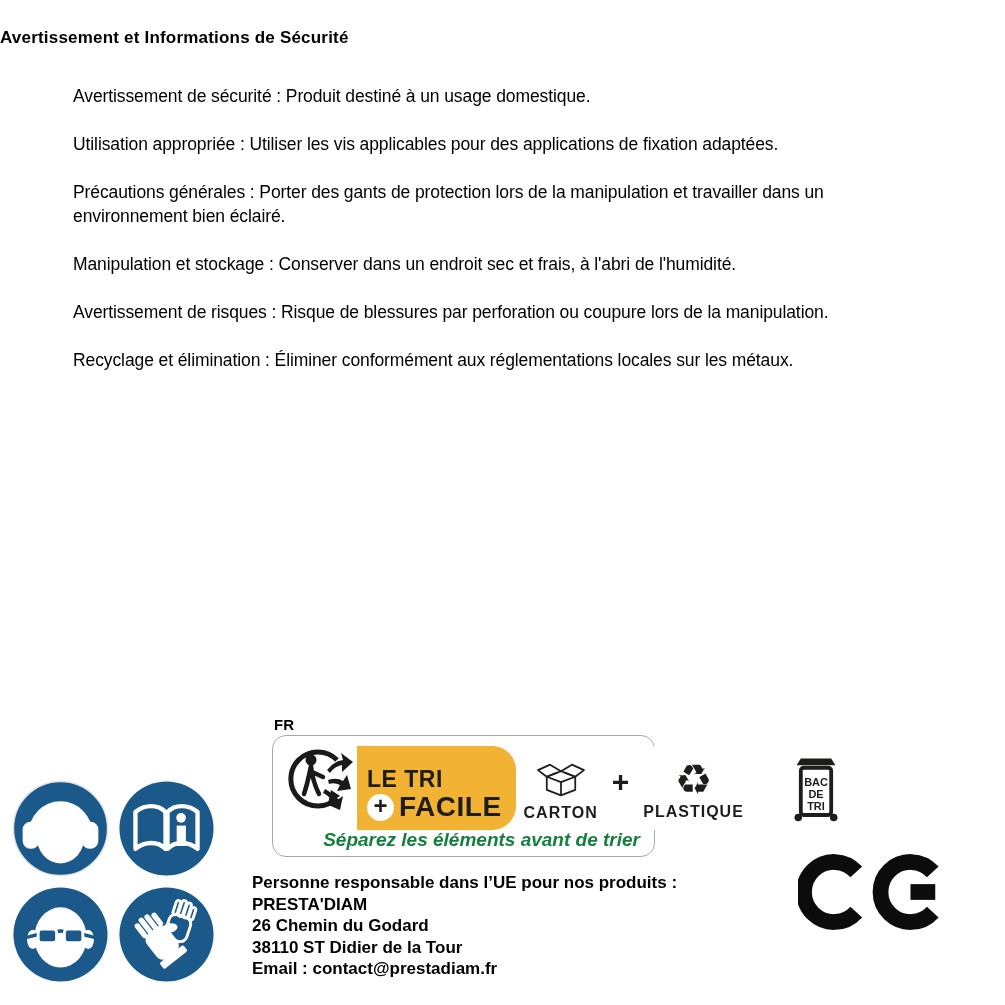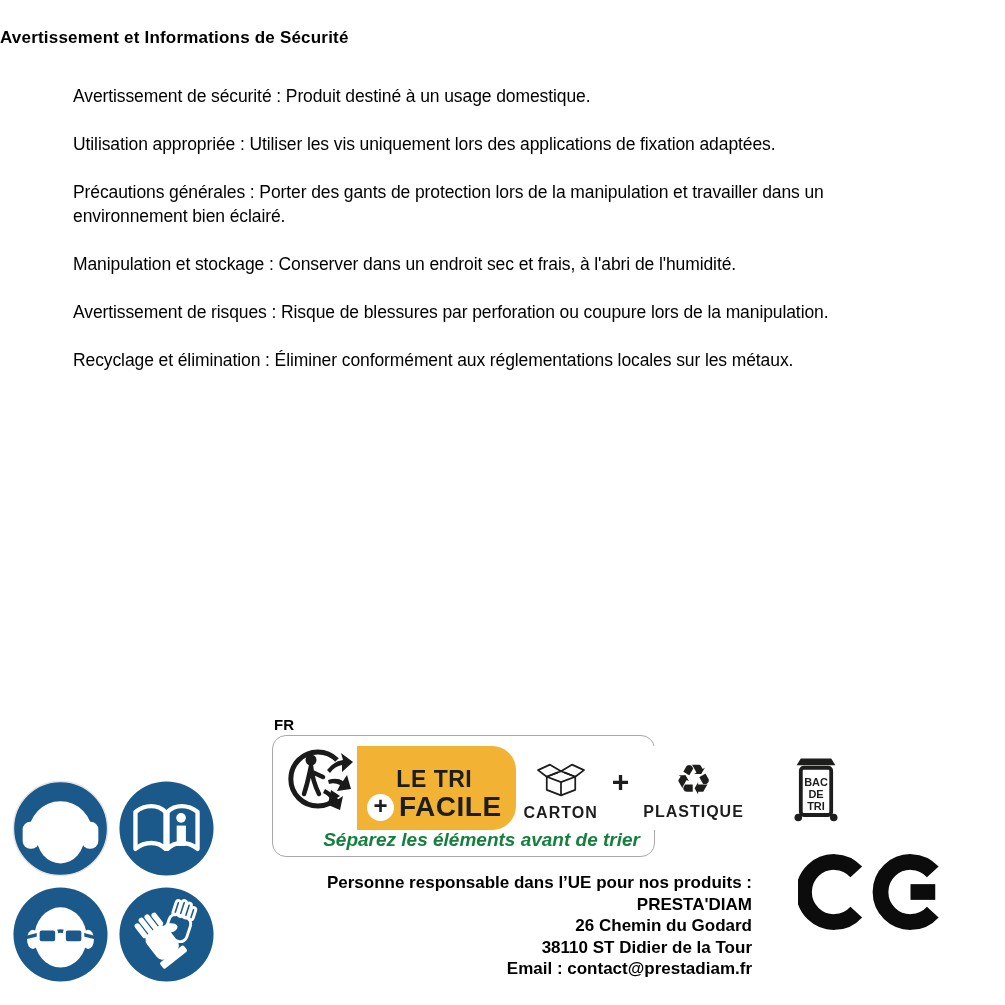--- a/index.html
+++ b/index.html
@@ -36,21 +36,20 @@
   .banner {
     position: absolute; left: 84px; top: 10px; right: 5px; height: 84px;
     background: #F2B233; border-radius: 2px 20px 20px 20px;
     display: flex; align-items: stretch;
   }
   .banner-text {
     position: relative; z-index: 2; background: #F2B233;
     border-radius: 0 24px 24px 0; padding: 18px 14px 6px 10px;
     margin-right: -22px; display: flex; flex-direction: column; justify-content: center;
     white-space: nowrap;
-    text-align: center;
   }
   .headline1 { font-weight: 800; font-size: 23px; letter-spacing: .5px; color: #1d1d1b; line-height: 26px; }
   .headline2 { display: flex; align-items: center; gap: 5px; line-height: 30px; }
   .plus-circle {
     width: 27px; height: 27px; border-radius: 50%; background: #fff;
     display: inline-flex; align-items: center; justify-content: center;
     font-weight: 800; font-size: 24px; color: #1d1d1b; flex: 0 0 auto; padding-bottom: 2px;
   }
   .headline2 .word { font-weight: 800; font-size: 28px; letter-spacing: .5px; color: #1d1d1b; }
   .materials {
@@ -65,36 +64,36 @@
   .recycle-glyph { font-family: "DejaVu Sans", sans-serif; font-size: 42px; line-height: 44px; color: #1d1d1b; }
   .bin-area { flex: 0 0 76px; display: flex; align-items: center; justify-content: center; }
   .instruction {
     position: absolute; right: 14px; bottom: 5px;
     font-style: italic; font-weight: bold; font-size: 19px; color: #15803d; margin-top: 40px;
   }
 
   
   .address {
     position: absolute; left: 252px; top: 872px; width: 500px;
-    text-align: right; font-weight: bold; font-size: 17px; line-height: 21.5px;
+    text-align: left; font-weight: bold; font-size: 17px; line-height: 21.5px;
   }
 
   
   .ce-mark { position: absolute; left: 798px; top: 840px; width: 150px; height: 104px; }
 </style>
 </head>
 <body>
 
 <div class="canvas">
 
   <div class="doc-title">Avertissement et Informations de Sécurité</div>
 
   <div class="paragraphs">
     <p>Avertissement de sécurité : Produit destiné à un usage domestique.</p>
-    <p>Utilisation appropriée : Utiliser les vis uniquement lors des applications de fixation adaptées.</p>
+    <p>Utilisation appropriée : Utiliser les vis applicables pour des applications de fixation adaptées.</p>
     <p>Précautions générales : Porter des gants de protection lors de la manipulation et travailler dans un environnement bien éclairé.</p>
     <p>Manipulation et stockage : Conserver dans un endroit sec et frais, à l'abri de l'humidité.</p>
     <p>Avertissement de risques : Risque de blessures par perforation ou coupure lors de la manipulation.</p>
     <p>Recyclage et élimination : Éliminer conformément aux réglementations locales sur les métaux.</p>
   </div>
 
   <div class="icons-grid">
 
     <div class="safety-icon">
       <svg viewBox="0 0 100 100">

